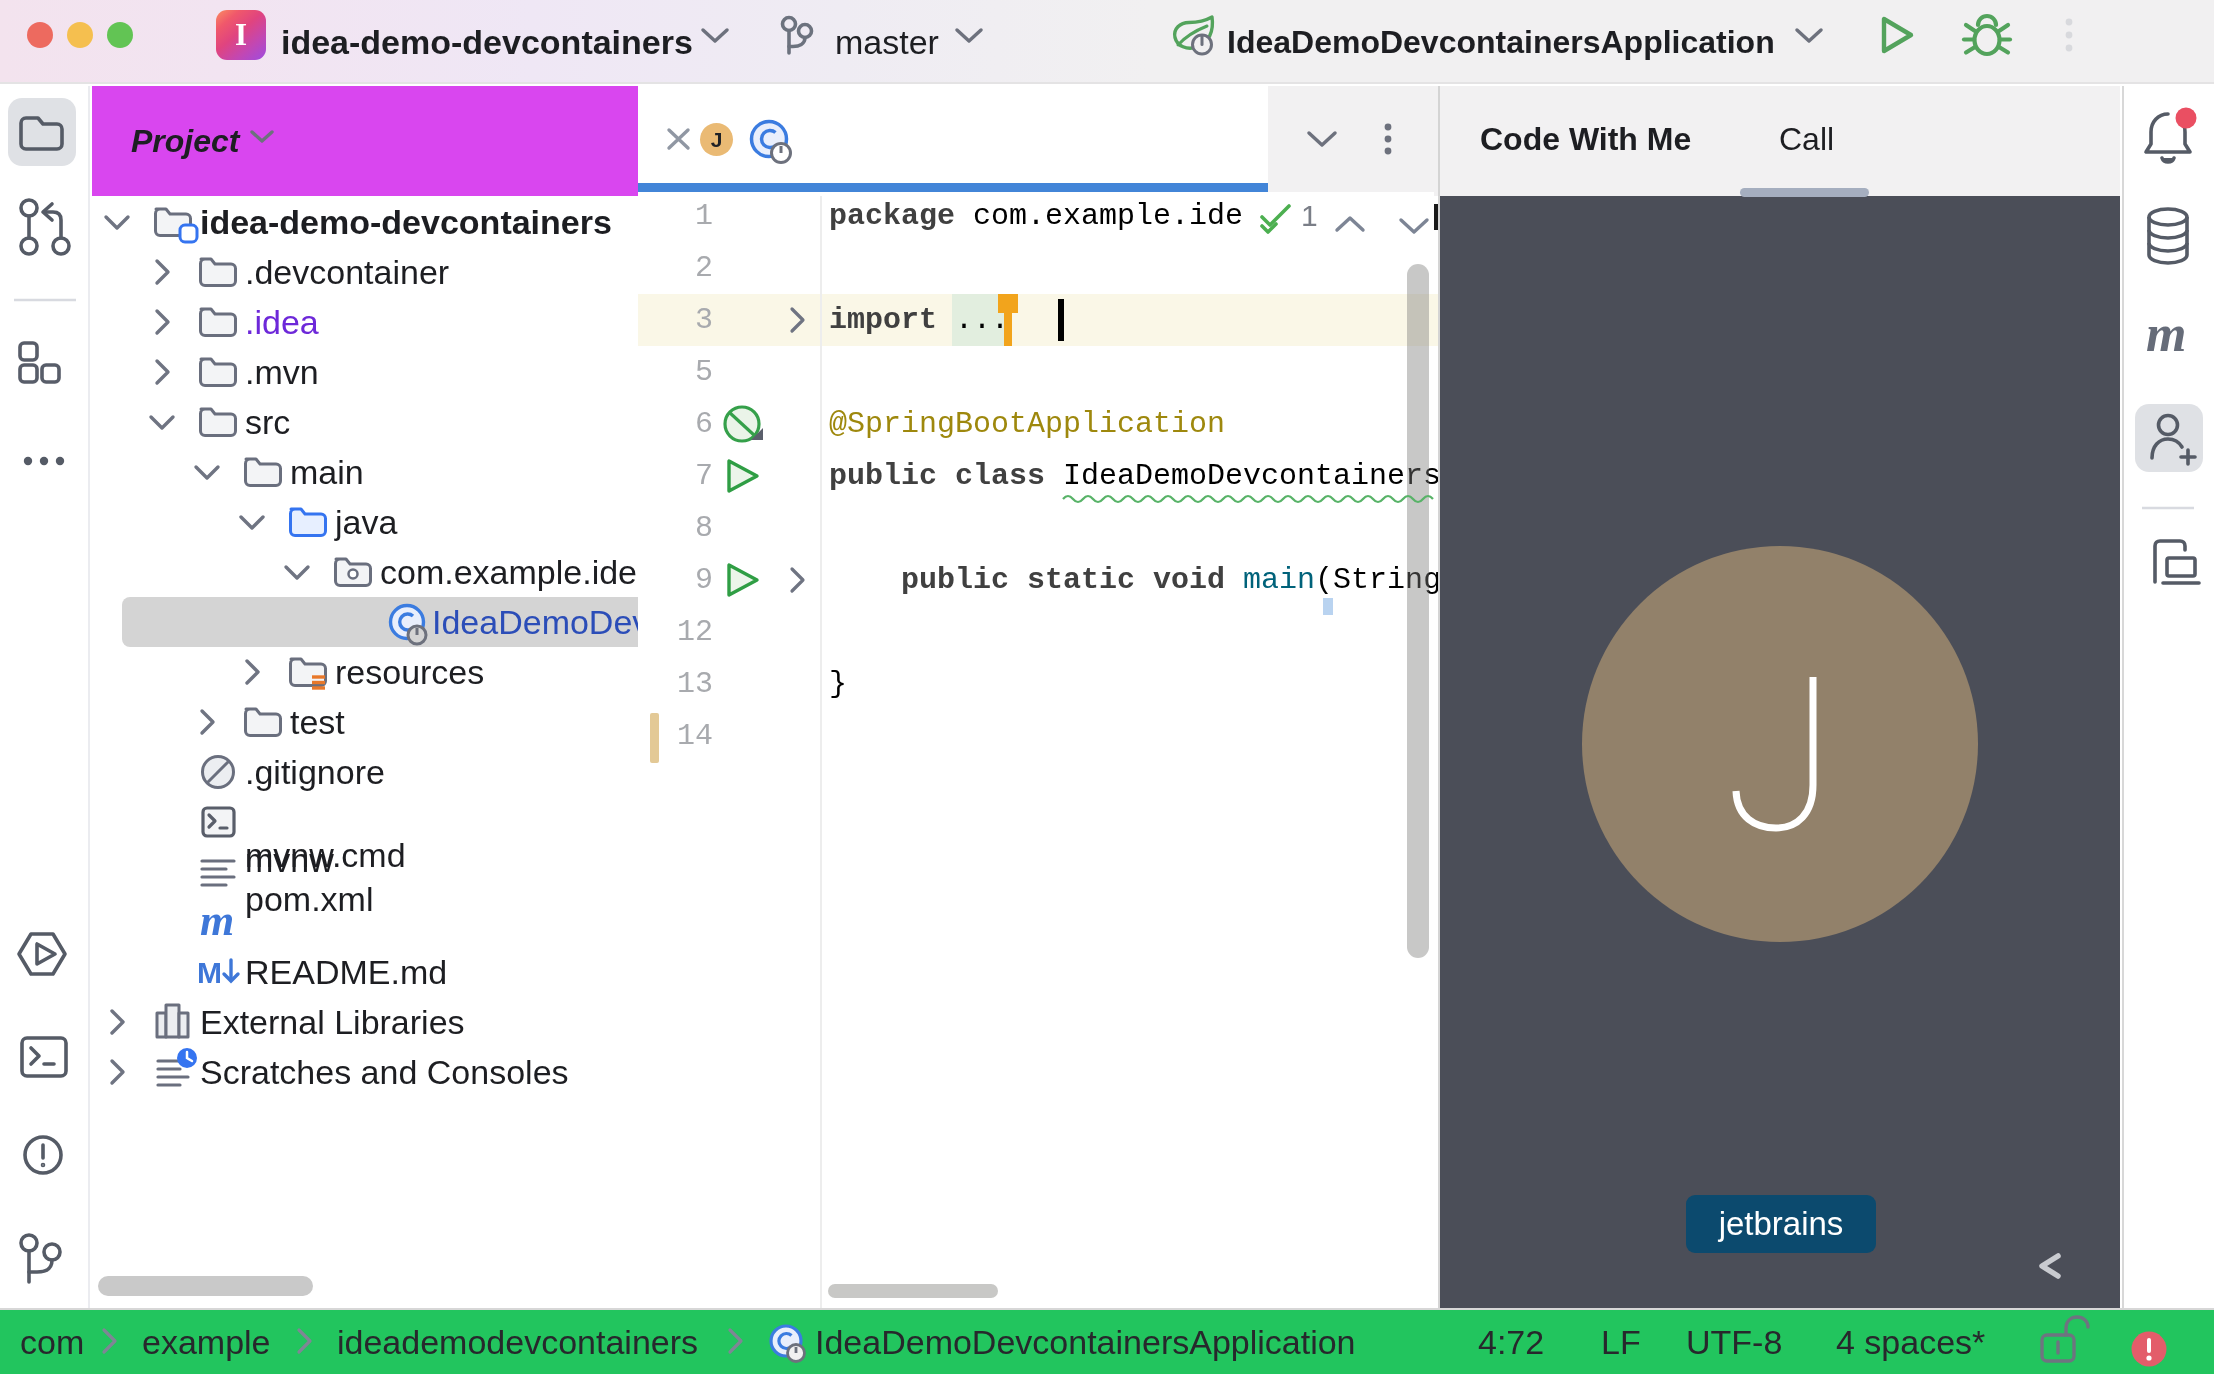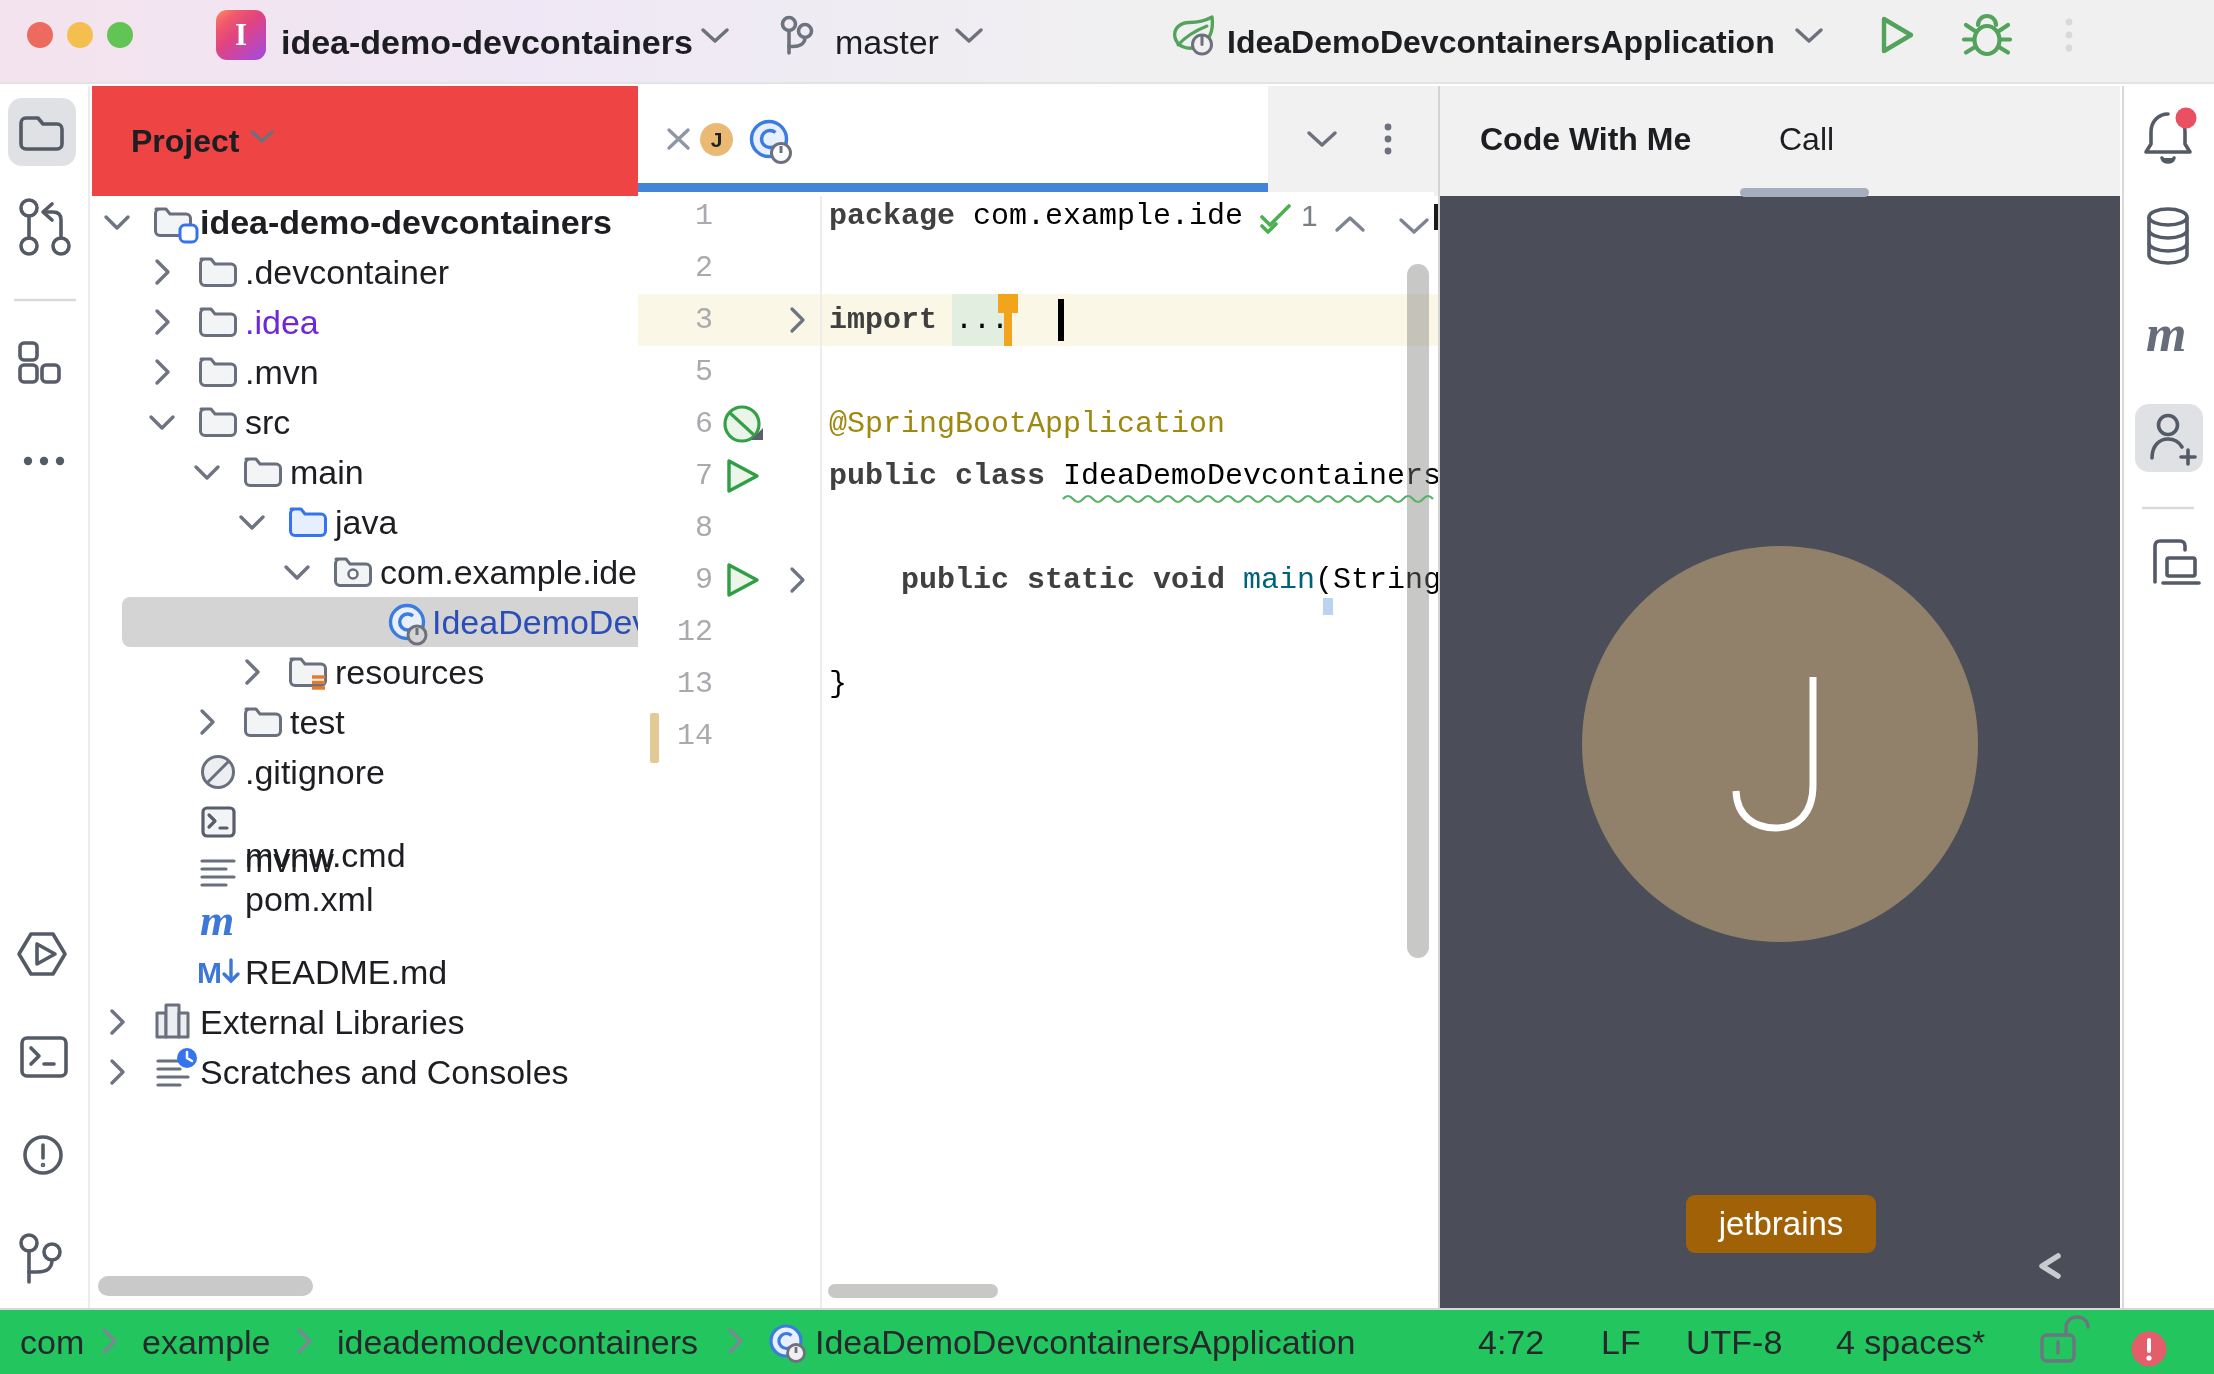--- a/index.html
+++ b/index.html
@@ -23,21 +23,21 @@
   #branchName { left:835px; }
   #runName { left:1227px; font-weight:bold; font-size:32px; }
 
   
   #leftrail { left:0; top:86px; width:90px; height:1222px; background:#fff; border-right:2px solid #ebecf0; }
   .railsel { background:#dfe1e5; border-radius:14px; }
   #lrailsel { left:8px; top:12px; width:68px; height:68px; }
 
   
   #projpanel { left:92px; top:86px; width:546px; height:1222px; background:#fff; overflow:hidden; }
-  #projhead { left:0; top:0; width:546px; height:110px; background:#ef4444; }
+  #projhead { left:0; top:0; width:546px; height:110px; background:#d946ef;font-style:italic; }
   #projhead .t { position:absolute; left:39px; top:0; height:110px; line-height:110px; font-size:32px; font-weight:bold; color:#1d1e22; }
   .row { position:absolute; height:50px; line-height:50px; font-size:34px; color:#1d1e22; white-space:pre; }
   #selrow { left:30px; top:511px; width:516px; height:50px; background:#d4d4d4; border-radius:8px 0 0 8px; }
 
   
   #editor { left:638px; top:86px; width:800px; height:1222px; background:#fff; }
   #tabgray { left:630px; top:0px; width:170px; height:110px; background:#f2f1f2; }
   #tabline { left:0px; top:97px; width:630px; height:9px; background:#4285d8; }
   #caretrow { left:0; top:208px; width:800px; height:52px; background:#faf7e7; }
   #foldbg { left:314px; top:208px; width:54px; height:52px; background:#e2eedf; }
@@ -48,21 +48,21 @@
   .fn { color:#00627a; }
   #gutline { left:182px; top:110px; width:2px; height:1112px; background:#ededed; }
   #vscroll { left:769px; top:178px; width:22px; height:694px; background:rgba(125,125,122,0.42); border-radius:11px; }
   #hscroll { left:190px; top:1198px; width:170px; height:14px; background:#c8c8c6; border-radius:7px; }
 
   
   #rightsep { left:1438px; top:86px; width:2px; height:1222px; background:#d4d4d4; }
   #rpanel { left:1440px; top:86px; width:680px; height:1222px; background:#f2f1f2; }
   #video { left:0; top:110px; width:680px; height:1112px; background:#4b4e58; }
   #avatar { left:142px; top:460px; width:396px; height:396px; border-radius:50%; background:#92816a; }
-  #chip { left:246px; top:1109px; width:190px; height:58px; background:#a16207; border-radius:9px;
+  #chip { left:246px; top:1109px; width:190px; height:58px; background:#0c4a6e; border-radius:9px;
     color:#fff; font-size:33px; text-align:center; line-height:58px; }
 
   
   #rightrail { left:2122px; top:86px; width:92px; height:1222px; background:#fff; border-left:2px solid #d8d8d8; }
   #rrailsel { left:11px; top:318px; width:68px; height:68px; }
 
   
   #statusbar { left:0; top:1308px; width:2214px; height:74px; background:#22c55e; border-top:2px solid #d7d7d7; }
   .sbtext { position:absolute; top:0; height:64px; line-height:64px; font-size:34px; color:#27282c; white-space:pre; }
 </style>

